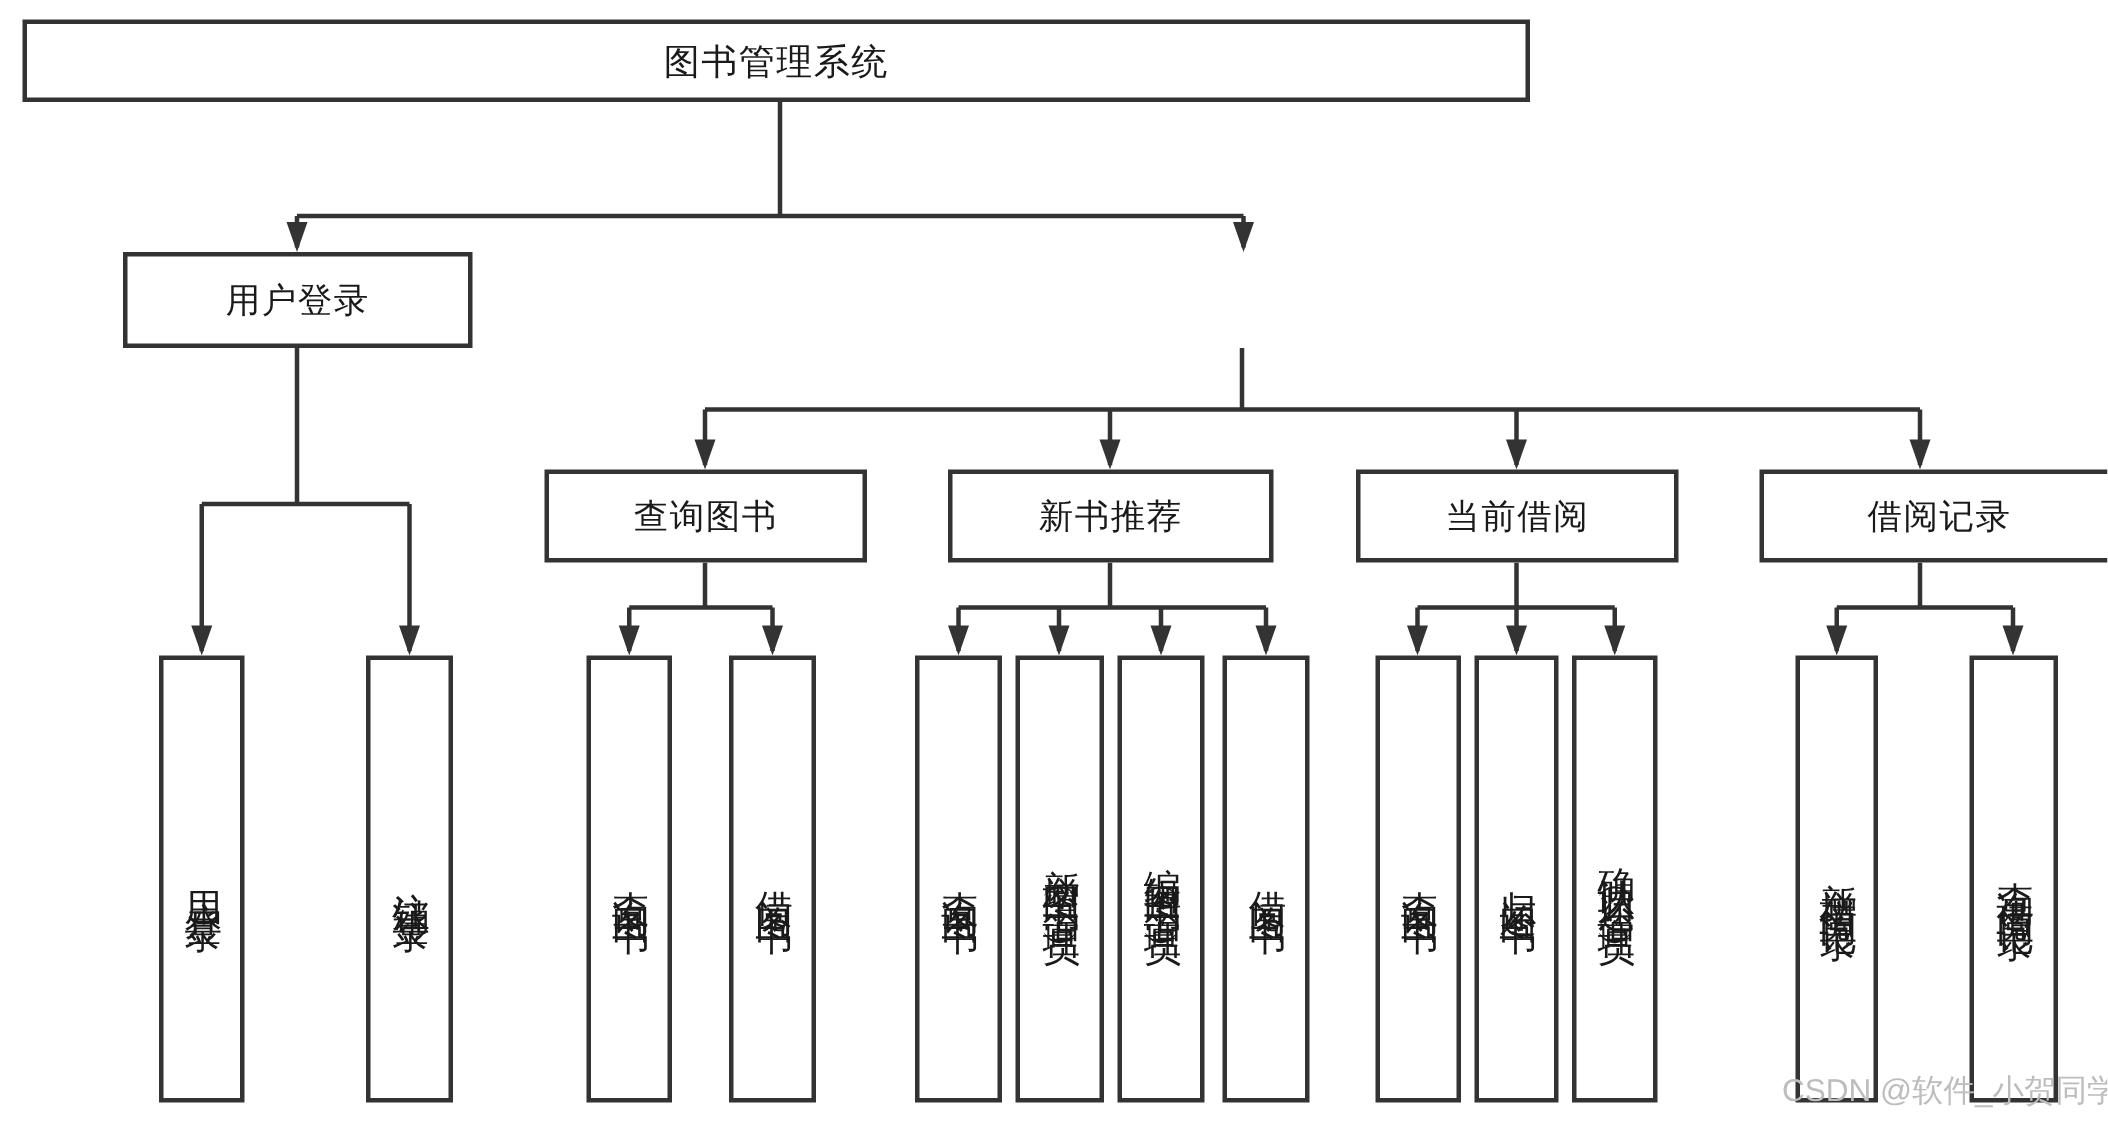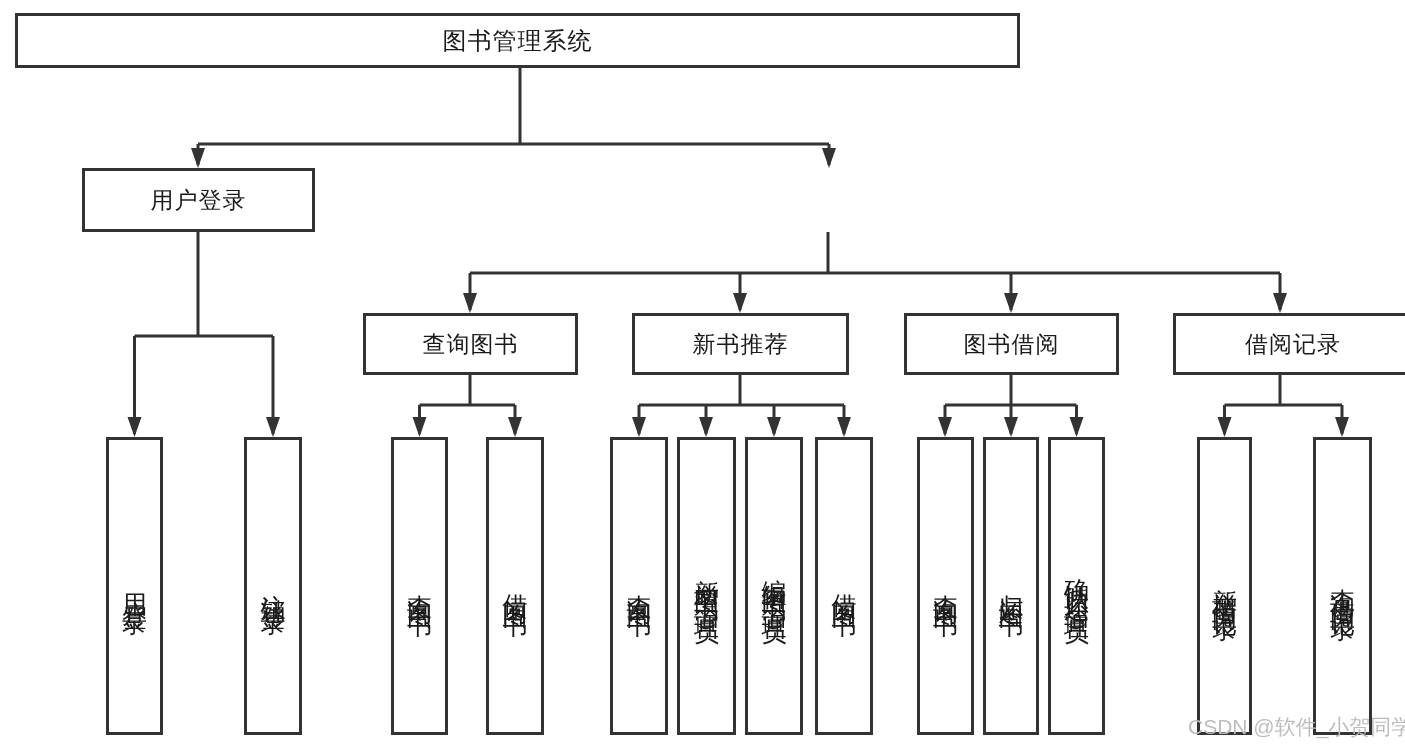--- a/index.html
+++ b/index.html
@@ -112,21 +112,21 @@
     <span>用户登录</span>
   </div>
 
   <div class="hbox mid" style="left:363px; top:313px; width:215px; height:62px;">
     <span>查询图书</span>
   </div>
   <div class="hbox mid" style="left:632px; top:313px; width:217px; height:62px;">
     <span>新书推荐</span>
   </div>
   <div class="hbox mid" style="left:904px; top:313px; width:215px; height:62px;">
-    <span>图书借阅</span>
+    <span>当前借阅</span>
   </div>
   <div class="hbox mid" style="left:1173px; top:313px; width:240px; height:62px;">
     <span>借阅记录</span>
   </div>
 
   <div class="leaf" style="left:106px; top:437px; width:57px; height:298px;">
     <span class="vtext">用户登录</span>
   </div>
   <div class="leaf" style="left:244px; top:437px; width:58px; height:298px;">
     <span class="vtext">注销登录</span>

